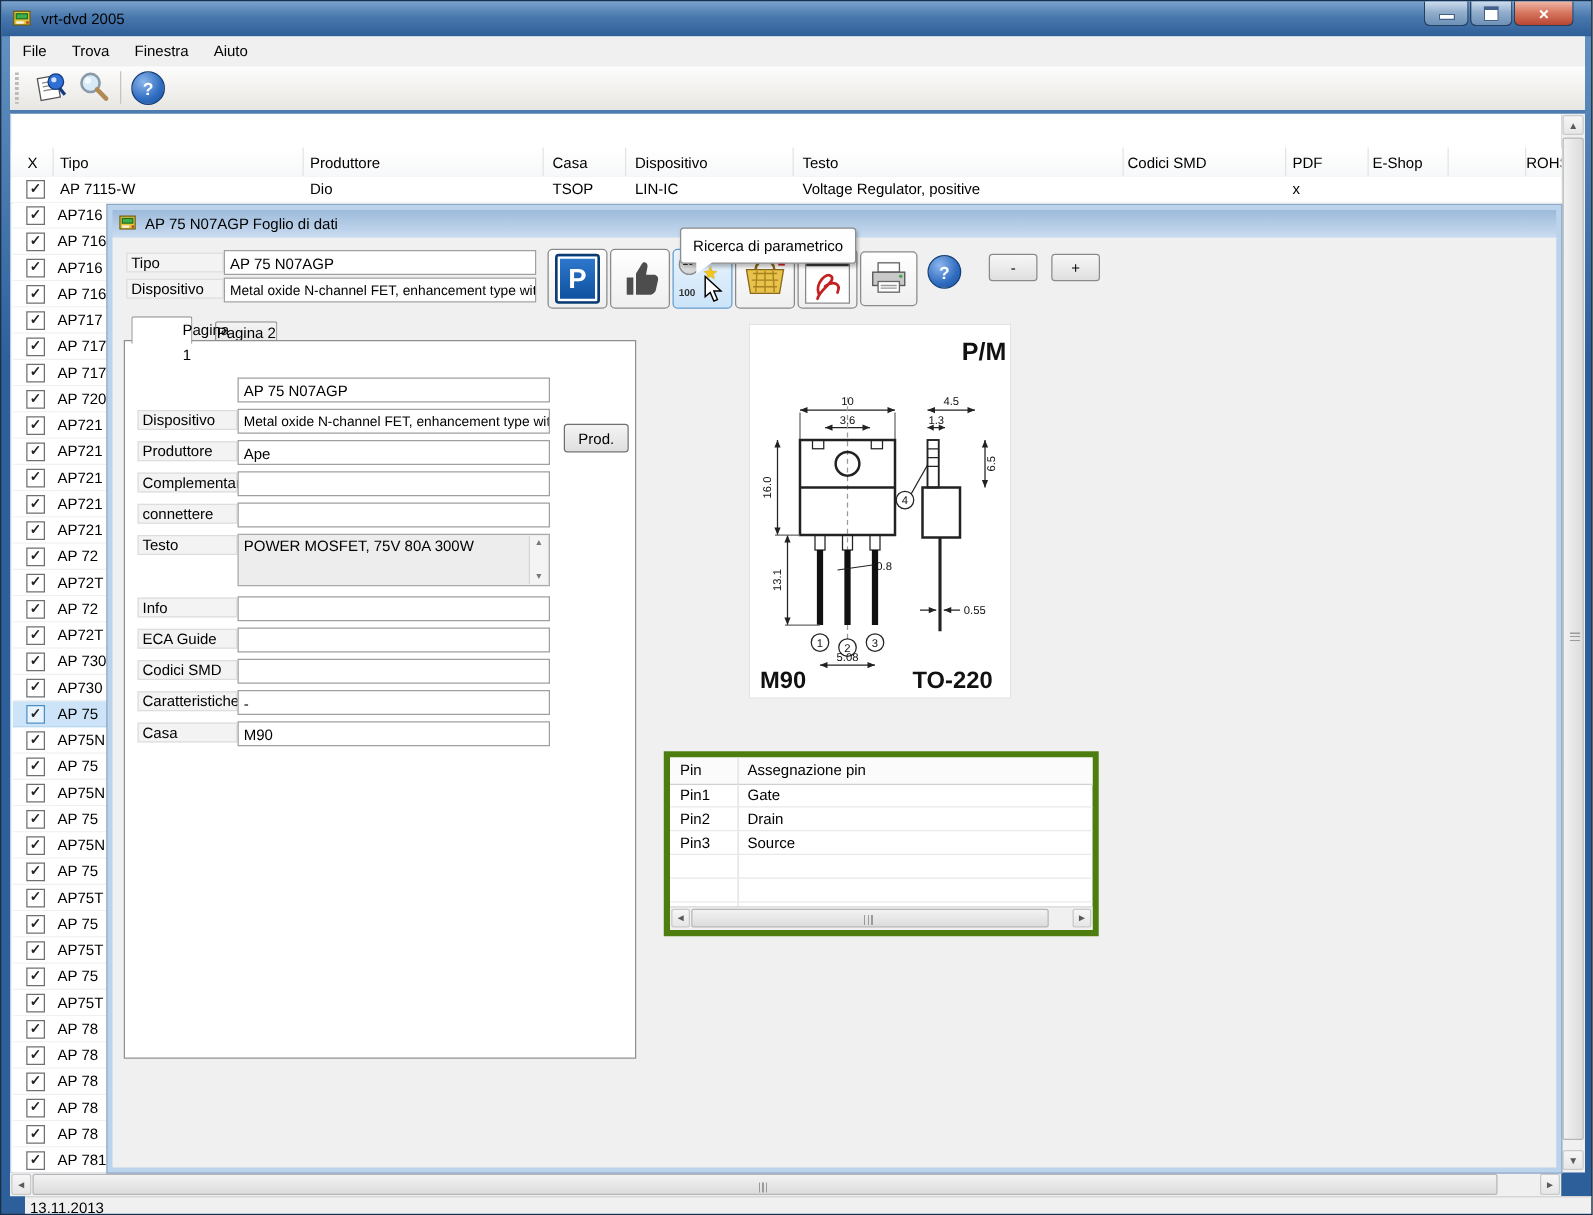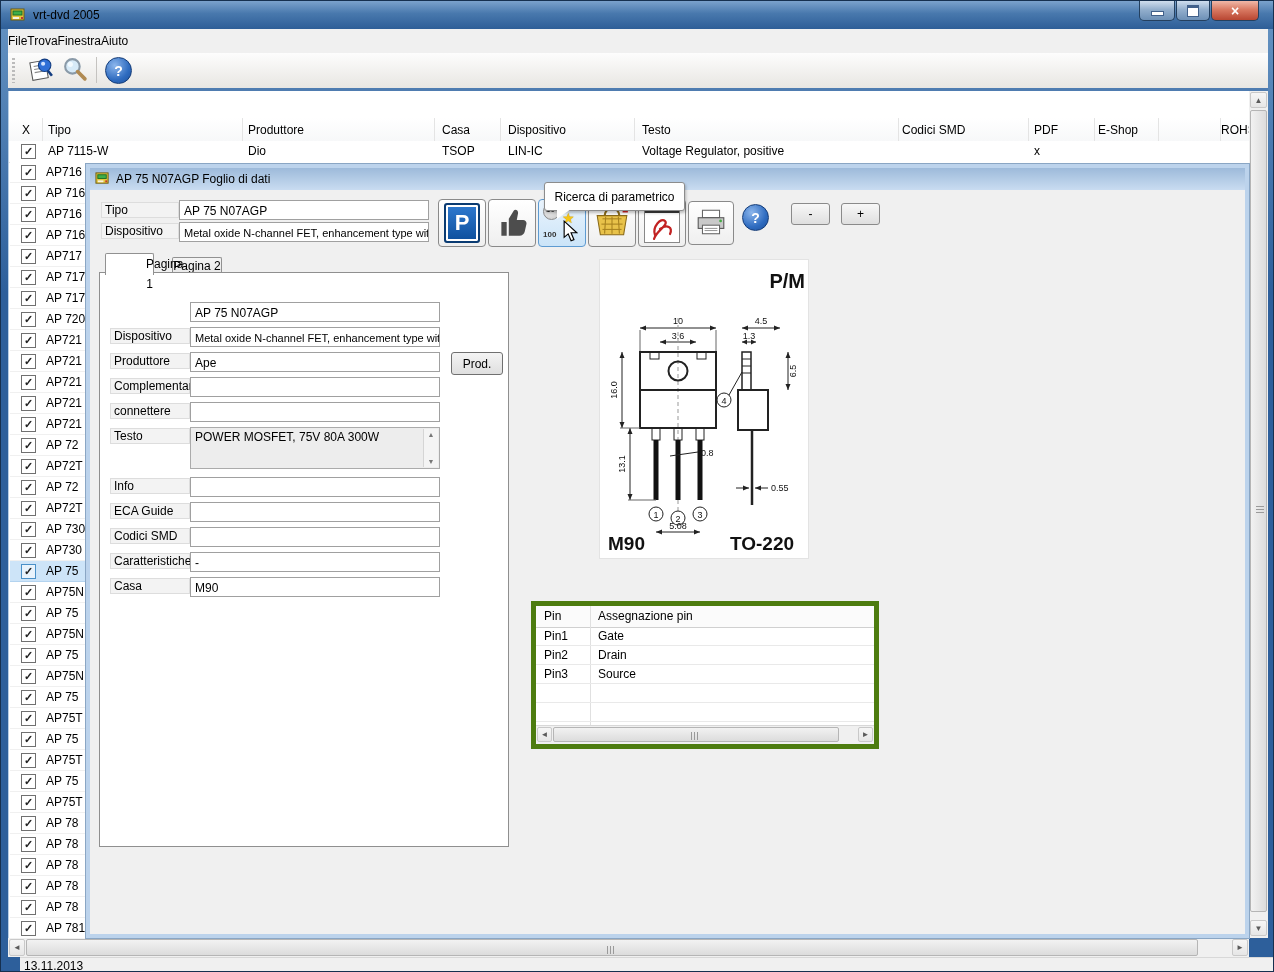--- a/index.html
+++ b/index.html
@@ -11,21 +11,21 @@
   .titlebar{left:0;top:0;width:100%;height:28px;background:linear-gradient(#7ba2cc,#4878ad 45%,#2e5e97);}
   .titlebar .ttl{left:32px;top:7px;color:#000;}
   .winbtns{right:14px;top:0;display:flex;}
   .winbtn{height:19px;border:1px solid #24405f;border-top:none;border-radius:0 0 5px 5px;
     background:linear-gradient(#cfdeee,#93afcd 45%,#6d90b6);display:flex;align-items:center;justify-content:center;margin-left:1px;}
   .winbtn.close{background:linear-gradient(#f0b8a8,#d97a63 45%,#b84632);color:#fff;font-weight:bold;font-size:14px;line-height:14px;}
   .g-min{width:11px;height:3px;background:#fff;border:1px solid #41608a;margin-top:5px;}
   .g-max{width:10px;height:8px;border:1px solid #41608a;border-top:3px solid #41608a;background:#fff;}
   
   .menubar{left:7px;top:28px;width:1260px;height:24px;background:#f0f0f0;display:flex;align-items:center;border-bottom:1px solid #e2e0de;}
-  .menuitem{padding:3px 0;cursor:default;}
+  .menuitem{padding:3px 10px;cursor:default;}
   .toolbar{left:7px;top:52px;width:1260px;height:35px;background:linear-gradient(#fdfdfd,#e8e6e2);}
   .gripper{left:4px;top:5px;width:3px;height:25px;background:repeating-linear-gradient(#bbb 0 2px,transparent 2px 4px);}
   .tbtn{top:3px;width:29px;height:29px;display:flex;align-items:center;justify-content:center;border-radius:3px;}
   .tsep{left:88px;top:4px;width:1px;height:26px;background:#c5c3c0;}
   
   .mdi-frame-top{left:7px;top:87px;width:1260px;height:3px;background:#4f7cb0;}
   .listwin{left:7px;top:90px;width:1241px;height:847px;background:#fff;border-left:1px solid #b8cfe6;box-sizing:border-box;}
   .lw-title{left:0;top:0;width:100%;height:26px;background:linear-gradient(#fcfdfe,#dde8f3);border-bottom:1px solid #c2cfdd;}
   .lw-title .ttl{left:28px;top:6px;}
   .lw-btn{width:25px;height:17px;border:1px solid #8296ac;border-radius:2px;background:linear-gradient(#ffffff,#d7e2ee);display:flex;align-items:center;justify-content:center;margin-left:2px;}
@@ -476,21 +476,21 @@
       <div class="abs tab inactive" style="left:66px;top:67px;width:50px;height:18px;margin-left:16px;">Pagina 2</div>
 
       <div class="abs groupbox" style="left:9px;top:82px;width:410px;height:575px;">
         <div class="abs tinput" style="left:90px;top:29px;width:250px;">AP 75 N07AGP</div>
 
         <div class="abs chip" style="left:10px;top:55px;width:80px;">Dispositivo</div>
         <div class="abs tinput" style="left:90px;top:54px;width:250px;font-size:11px;">Metal oxide N-channel FET, enhancement type with</div>
 
         <div class="abs chip" style="left:10px;top:80px;width:80px;">Produttore</div>
         <div class="abs tinput" style="left:90px;top:79px;width:250px;">Ape</div>
-        <div class="abs pbtn" style="left:351px;top:79px;width:50px;height:21px;">Prod.</div>
+        <div class="abs pbtn" style="left:351px;top:66px;width:50px;height:21px;">Prod.</div>
 
         <div class="abs chip" style="left:10px;top:105px;width:80px;">Complementare</div>
         <div class="abs tinput" style="left:90px;top:104px;width:250px;"></div>
 
         <div class="abs chip" style="left:10px;top:130px;width:80px;">connettere</div>
         <div class="abs tinput" style="left:90px;top:129px;width:250px;"></div>
 
         <div class="abs chip" style="left:10px;top:155px;width:80px;">Testo</div>
         <div class="abs ftext" style="left:90px;top:154px;width:250px;height:42px;">
           <span>POWER MOSFET, 75V 80A 300W</span>

